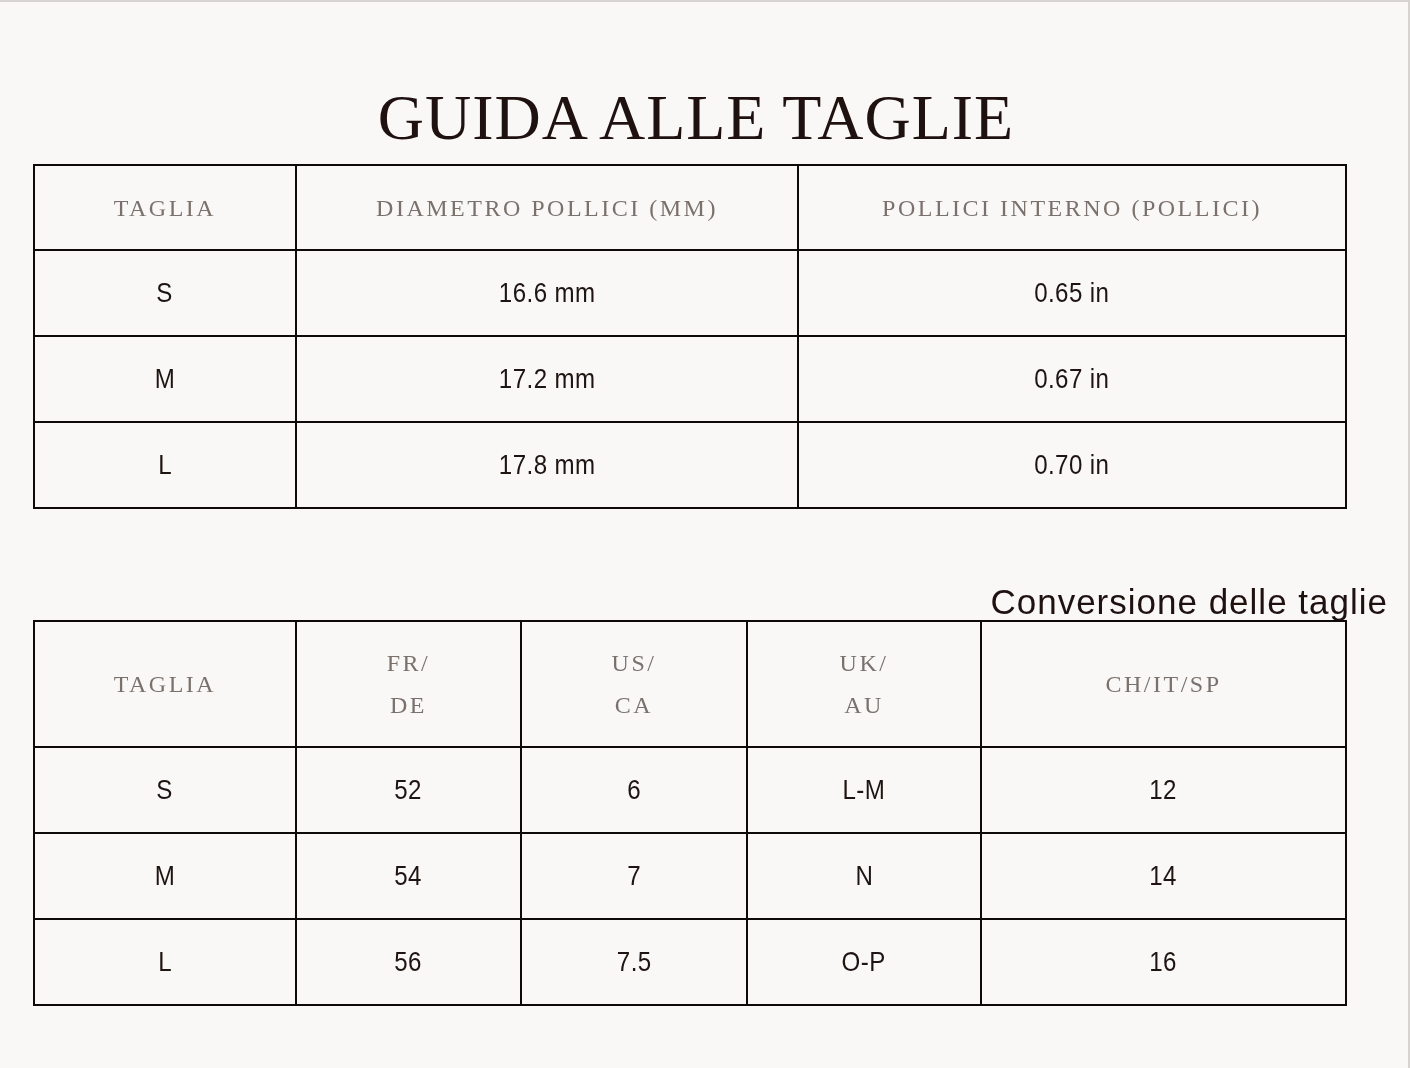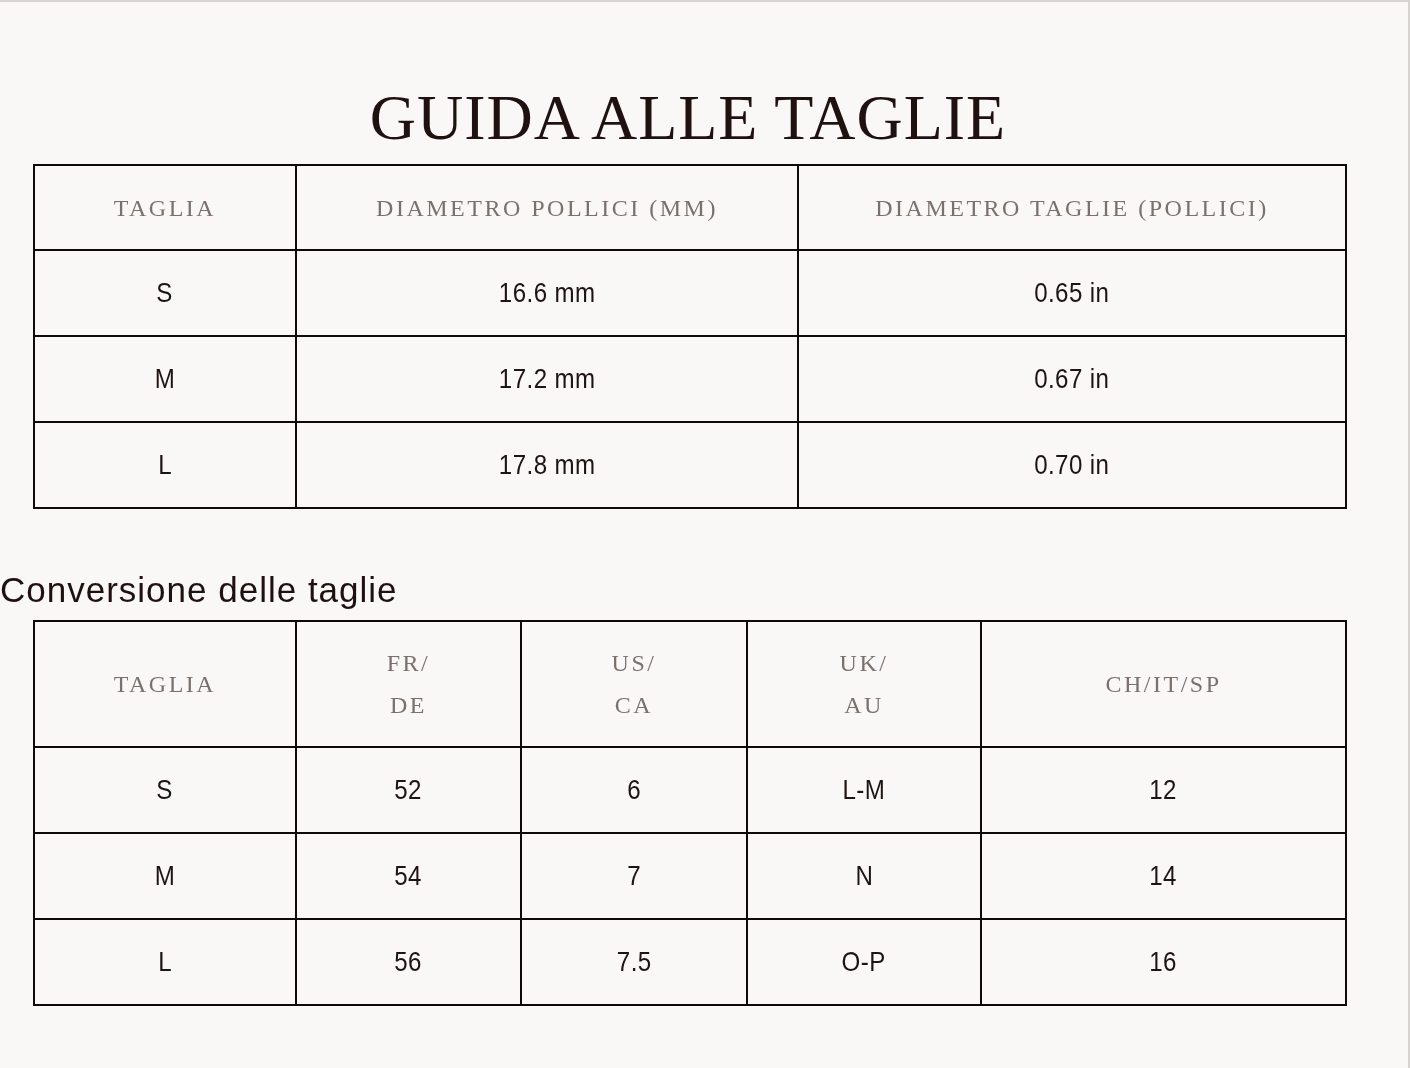--- a/index.html
+++ b/index.html
@@ -17,42 +17,42 @@
   .top-edge {
     position: absolute; left: 0; top: 0; width: 1410px; height: 2px;
     background: #d6d3d0;
   }
   .right-edge {
     position: absolute; left: 1408px; top: 0; width: 2px; height: 1068px;
     background: #d6d3d0;
   }
   .page-title {
     position: absolute;
-    left: 0; width: 1376px;
+    left: 8px; width: 1376px;
     top: 80px;
     text-align: center;
     font-family: "Liberation Serif", serif;
     font-size: 64px;
     letter-spacing: 1px;
     color: #1e1110;
     line-height: 76px;
     margin: 0;
     font-weight: normal;
   }
   .section-title {
     position: absolute;
     left: 0; width: 1376px;
     top: 568px;
-    text-align: left;
+    text-align: right;
     font-family: "Liberation Sans", sans-serif;
     font-size: 35px;
     letter-spacing: 1px;
     color: #1e1110;
     line-height: 44px;
-    margin: 0;
+    margin: 12px;
     font-weight: normal;
   }
   table.grid {
     position: absolute;
     left: 33px;
     border-collapse: collapse;
     table-layout: fixed;
   }
   table.grid td, table.grid th {
     border: 2px solid #0d0a09;
@@ -98,21 +98,21 @@
 <table class="grid" id="size-table">
   <colgroup>
     <col style="width:262px">
     <col style="width:502px">
     <col style="width:548px">
   </colgroup>
   <tbody>
       <tr class="head">
     <th>TAGLIA</th>
     <th>DIAMETRO POLLICI (MM)</th>
-    <th>DIAMETRO TAGLIE (POLLICI)</th>
+    <th>POLLICI INTERNO (POLLICI)</th>
   </tr>
   <tr class="body">
     <td><span>S</span></td>
     <td><span>16.6 mm</span></td>
     <td><span>0.65 in</span></td>
   </tr>
   <tr class="body">
     <td><span>M</span></td>
     <td><span>17.2 mm</span></td>
     <td><span>0.67 in</span></td>

